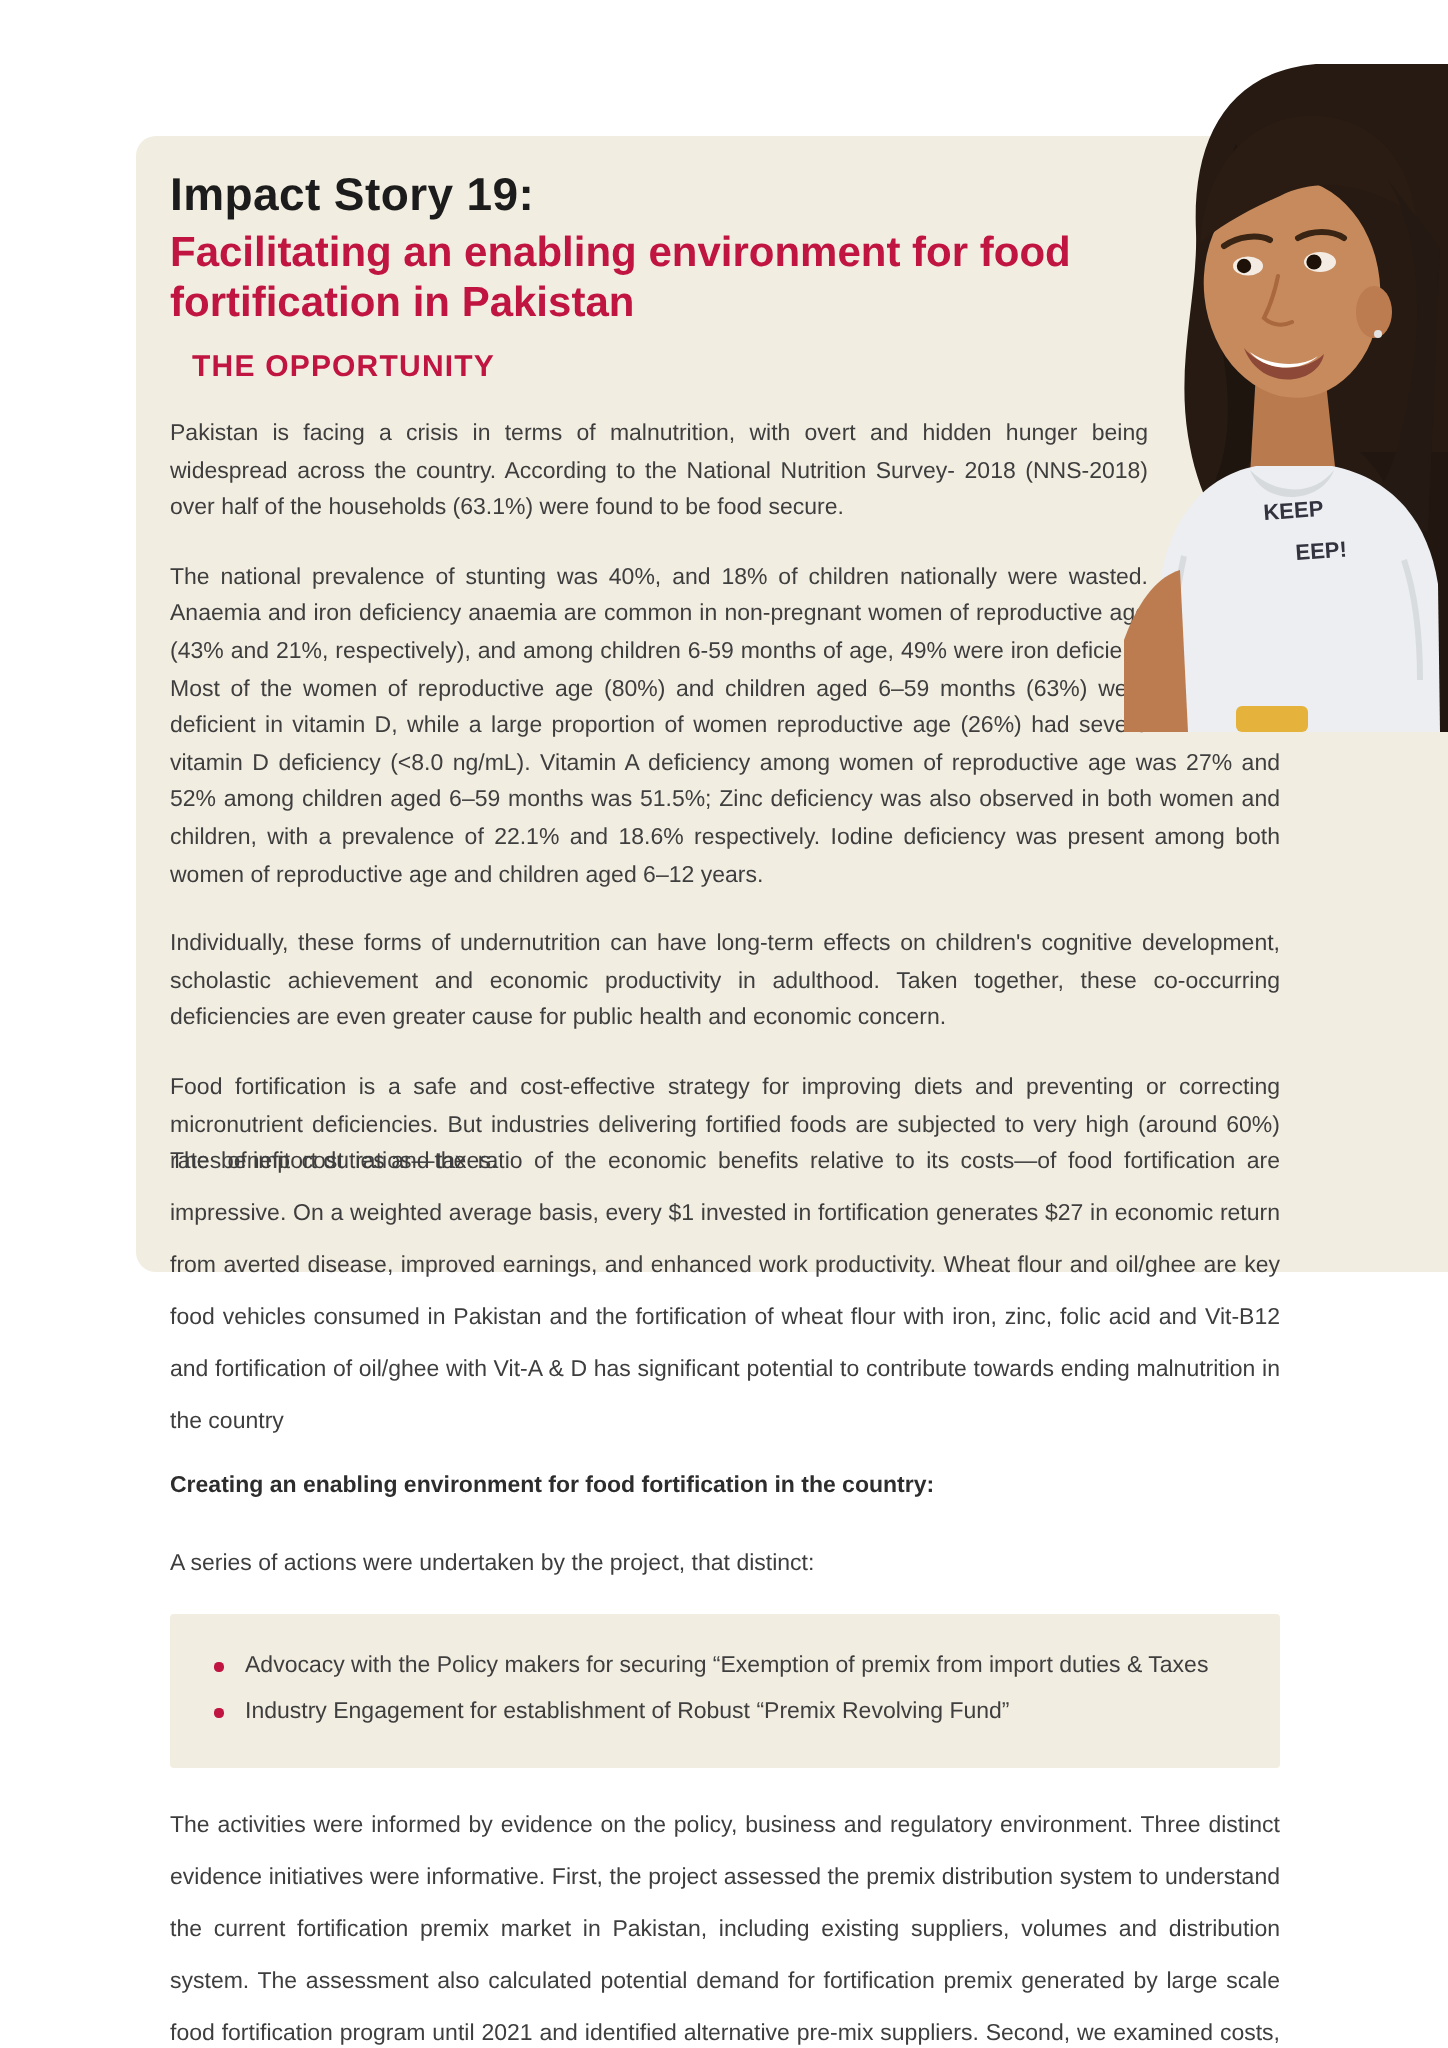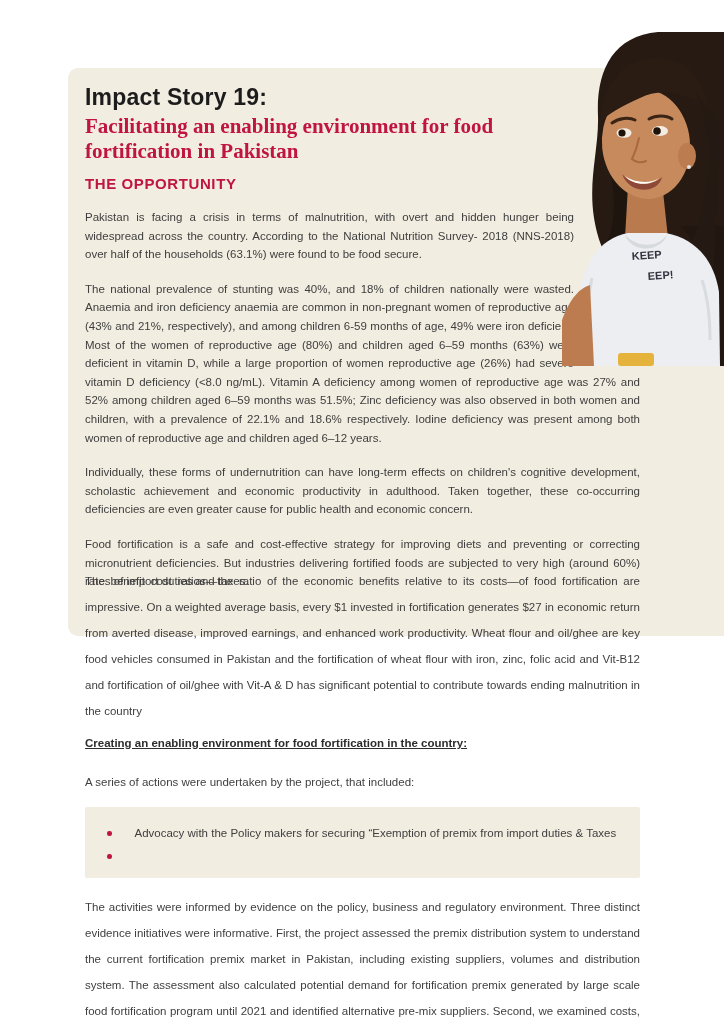--- a/index.html
+++ b/index.html
@@ -10,40 +10,40 @@
   .panel{
     position:absolute;left:68px;top:68px;width:656px;height:568px;
     background:#f2ede1;border-radius:10px 0 0 10px;overflow:hidden;
   }
   .panel-inner{padding:14px 84px 0 17px;}
   .photo-spacer{float:right;width:66px;height:283px;}
   .title-prefix{
     font-size:23px;font-weight:bold;color:#1c1c1c;margin:2px 0 3px 0;letter-spacing:0.2px;
   }
   .title-main{
-    font-size:21px;font-weight:bold;color:#c01441;line-height:25px;margin:0 0 11px 0;font-family:Liberation Serif, serif;
+    font-size:21px;font-weight:bold;color:#c01441;line-height:25px;margin:0 0 11px 0;
   }
   .section-heading{
-    font-size:15px;font-weight:bold;color:#c01441;letter-spacing:0.6px;margin:0 0 8px 0;
+    font-size:15px;font-weight:bold;color:#c01441;letter-spacing:0.6px;margin:0 0 8px 11px;
   }
   .body-p{
     font-size:11.5px;line-height:18.6px;color:#3e3e3e;text-align:justify;margin:16px 0 9px 0;
   }
   .solution{position:absolute;left:85px;top:552px;width:555px;}
   .solution .section-heading{margin-bottom:9px;}
   .solution .body-p{line-height:26px;margin-bottom:10px;}
   .subhead{
-    font-size:11.5px;font-weight:bold;color:#2d2d2d;line-height:19px;margin:0 0 8px 0;text-decoration:underline;
+    font-size:11.5px;font-weight:bold;color:#2d2d2d;line-height:19px;margin:0 0 8px 0;
   }
   .bullet-box{
     list-style:none;box-sizing:border-box;width:100%;
     background:#f2ede1;margin:12px 0 14px 0;padding:12px 22px 13px 22px;border-radius:2px;
   }
   .bullet-box li{
-    display:flex;align-items:flex-start;gap:23px;
+    display:flex;align-items:flex-start;gap:11px;
     font-size:11.5px;color:#3e3e3e;line-height:17px;margin:6px 0;
   }
   .dot{
     flex:0 0 auto;width:4.5px;height:4.5px;border-radius:50%;background:#c01441;margin-top:6px;
   }
   .photo{position:absolute;top:28px;right:0;width:162px;height:338px;}
 </style>
 </head>
 <body>
 
@@ -58,28 +58,29 @@
       <p class="body-p">Pakistan is facing a crisis in terms of malnutrition, with overt and hidden hunger being widespread across the country. According to the National Nutrition Survey- 2018 (NNS-2018) over half of the households (63.1%) were found to be food secure.</p>
       <p class="body-p">The national prevalence of stunting was 40%, and 18% of children nationally were wasted. Anaemia and iron deficiency anaemia are common in non-pregnant women of reproductive age (43% and 21%, respectively), and among children 6-59 months of age, 49% were iron deficient. Most of the women of reproductive age (80%) and children aged 6–59 months (63%) were deficient in vitamin D, while a large proportion of women reproductive age (26%) had severe vitamin D deficiency (&lt;8.0 ng/mL). Vitamin A deficiency among women of reproductive age was 27% and 52% among children aged 6–59 months was 51.5%; Zinc deficiency was also observed in both women and children, with a prevalence of 22.1% and 18.6% respectively. Iodine deficiency was present among both women of reproductive age and children aged 6–12 years.</p>
       <p class="body-p">Individually, these forms of undernutrition can have long-term effects on children's cognitive development, scholastic achievement and economic productivity in adulthood. Taken together, these co-occurring deficiencies are even greater cause for public health and economic concern.</p>
       <p class="body-p">Food fortification is a safe and cost-effective strategy for improving diets and preventing or correcting micronutrient deficiencies. But industries delivering fortified foods are subjected to very high (around 60%) rates of import duties and taxes.</p>
     </div>
   </div>
 
   <section class="solution">
     <p class="body-p">The benefit cost ratios—the ratio of the economic benefits relative to its costs—of food fortification are impressive. On a weighted average basis, every $1 invested in fortification generates $27 in economic return from averted disease, improved earnings, and enhanced work productivity. Wheat flour and oil/ghee are key food vehicles consumed in Pakistan and the fortification of wheat flour with iron, zinc, folic acid and Vit-B12 and fortification of oil/ghee with Vit-A &amp; D has significant potential to contribute towards ending malnutrition in the country</p>
     <p class="subhead">Creating an enabling environment for food fortification in the country:</p>
-    <p class="body-p">A series of actions were undertaken by the project, that included:</p>
+    <p class="body-p">A series of actions were undertaken by the project, that distinct:</p>
     <ul class="bullet-box">
       <li>
         <span class="dot"></span>
         <span>Advocacy with the Policy makers for securing “Exemption of premix from import duties &amp; Taxes</span>
       </li>
       <li>
         <span class="dot"></span>
+        <span>Industry Engagement for establishment of Robust “Premix Revolving Fund”</span>
       </li>
     </ul>
     <p class="body-p">The activities were informed by evidence on the policy, business and regulatory environment. Three distinct evidence initiatives were informative. First, the project assessed the premix distribution system to understand the current fortification premix market in Pakistan, including existing suppliers, volumes and distribution system. The assessment also calculated potential demand for fortification premix generated by large scale food fortification program until 2021 and identified alternative pre-mix suppliers. Second, we examined costs, profit margins, and risks under different distribution mechanisms. Third, in July 2016, the project commissioned a study to quantify the costs of adding premix to wheat flour production. The project consulted with government, academia, and industry in devising and implementing the study. Partners included the Ministry of Health (MOH), Chamber of Commerce and Industry, National Fortification Alliance (NFA), Pakistan Flour Mills Association (PFMA), Pakistan Vanaspati Mills Association, National Institute of Food Science &amp; Technology (NIFSAT) the University of Agriculture. Results showed that taxes and duties on pre-mix made up 57% of the cost of fortification.</p>
   </section>
 
   <svg class="photo" viewBox="0 0 162 338" xmlns="http://www.w3.org/2000/svg" aria-hidden="true">
 
     <path d="M96,4 C50,8 34,44 36,88 C37,120 26,152 32,190 C38,228 56,254 86,264 L162,264 L162,4 Z" fill="#261a13"></path>
 
     <path d="M118,198 C140,218 150,258 149,338 L162,338 L162,198 Z" fill="#211710"></path>

